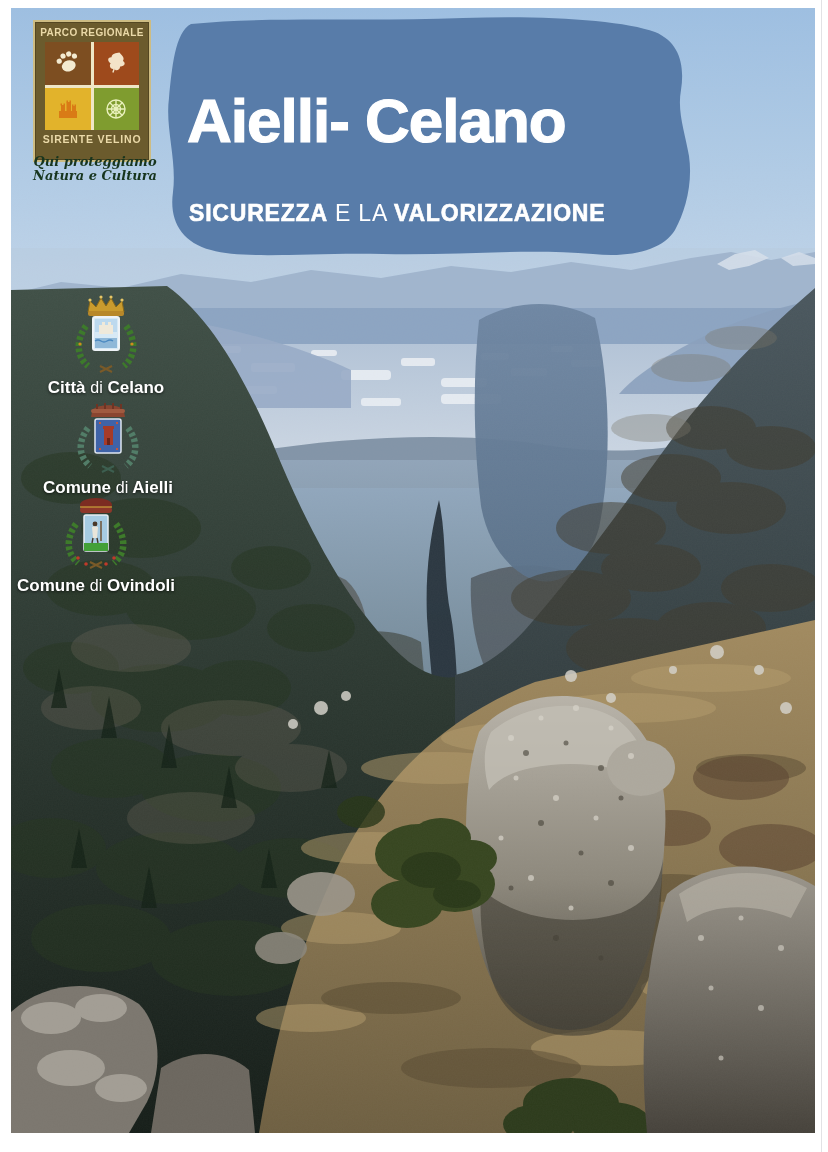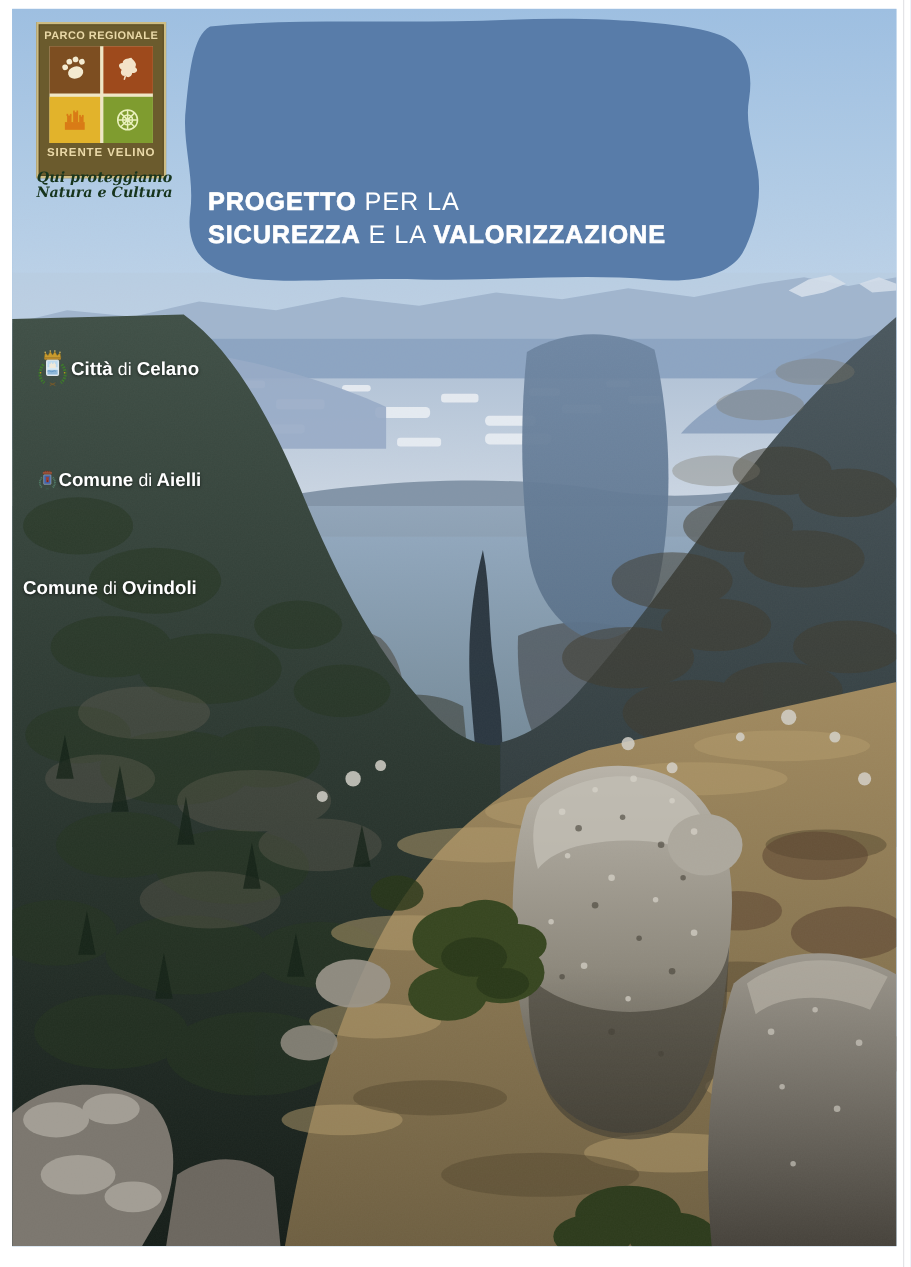--- a/index.html
+++ b/index.html
@@ -50,21 +50,21 @@
     font-family:"DejaVu Serif",serif;font-style:italic;font-weight:700;
     font-size:13px;line-height:1.1;color:var(--motto_green,#17351e);
   }
 
   .region{position:absolute;left:28px;top:164px;width:112px;text-align:center;}
   .region-name{font-family:"Liberation Serif",serif;color:#2e2c26;font-weight:700;}
   .region-l1{font-size:11px;letter-spacing:1px;}
   .region-l2{font-size:15px;letter-spacing:1px;}
   .region svg{display:block;margin:3px auto 0 auto;}
 
-  .crest{position:absolute;width:150px;display:flex;flex-direction:row;align-items:center;}
+  .crest{position:absolute;width:150px;display:flex;flex-direction:column;align-items:center;}
   .crest-celano{left:20px;top:286px;}
   .crest-aielli{left:22px;top:388px;}
   .crest-ovindoli{left:10px;top:486px;}
   .crest-label{
     margin-top:2px;color:var(--label_white,#fff);font-size:17px;font-weight:700;
     text-shadow:0 1px 3px rgba(0,0,0,.65);white-space:nowrap;
   }
   .crest-label .di{font-weight:400;font-size:16px;}
 </style>
 </head>
@@ -328,21 +328,21 @@
       <rect x="0" y="0" width="804" height="1125" filter="url(#grain)"></rect>
     </svg>
 
     <div class="banner">
       <svg class="blob" viewBox="0 0 540 256">
         <path d="M28,8 C110,0 200,6 300,2 C380,-1 460,4 492,16 C516,26 522,48 518,74
                  C514,96 522,116 526,140 C530,168 522,196 512,214 C500,234 468,242 430,238
                  C360,232 290,240 220,238 C150,236 84,244 48,234 C18,226 6,204 10,176
                  C14,144 2,112 6,82 C9,52 12,16 28,8 Z" fill="var(--banner,#587ca9)"></path>
       </svg>
-      <div class="txt s1"><span class="sb">PROGETTO</span> <span>PER LA</span></div>
+      <div class="txt t2 hv">Aielli- Celano</div>
       <div class="txt s2"><span class="sb">SICUREZZA</span> <span>E LA</span> <span class="sb">VALORIZZAZIONE</span></div>
     </div>
 
     <div class="park">
       <div class="park-title">PARCO REGIONALE</div>
       <div class="park-grid">
         <div class="q q1">
           <svg width="26" height="26" viewBox="0 0 26 26">
               <g fill="#f3ead0" transform="rotate(-15 13 13)">
             <ellipse cx="13" cy="16" rx="7" ry="5.5"></ellipse>

